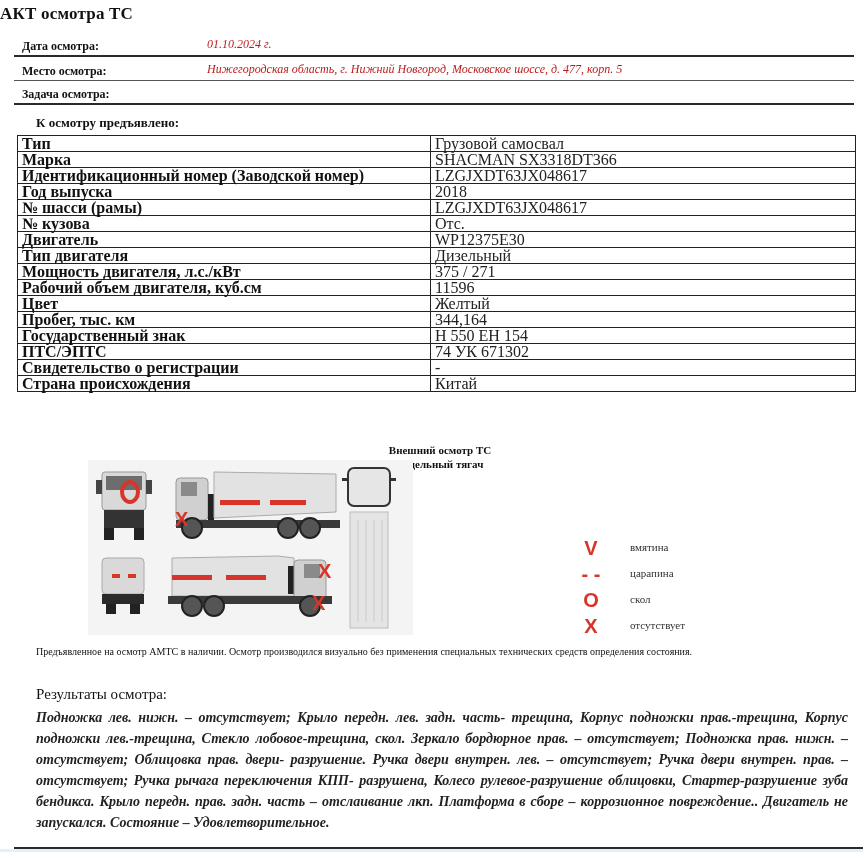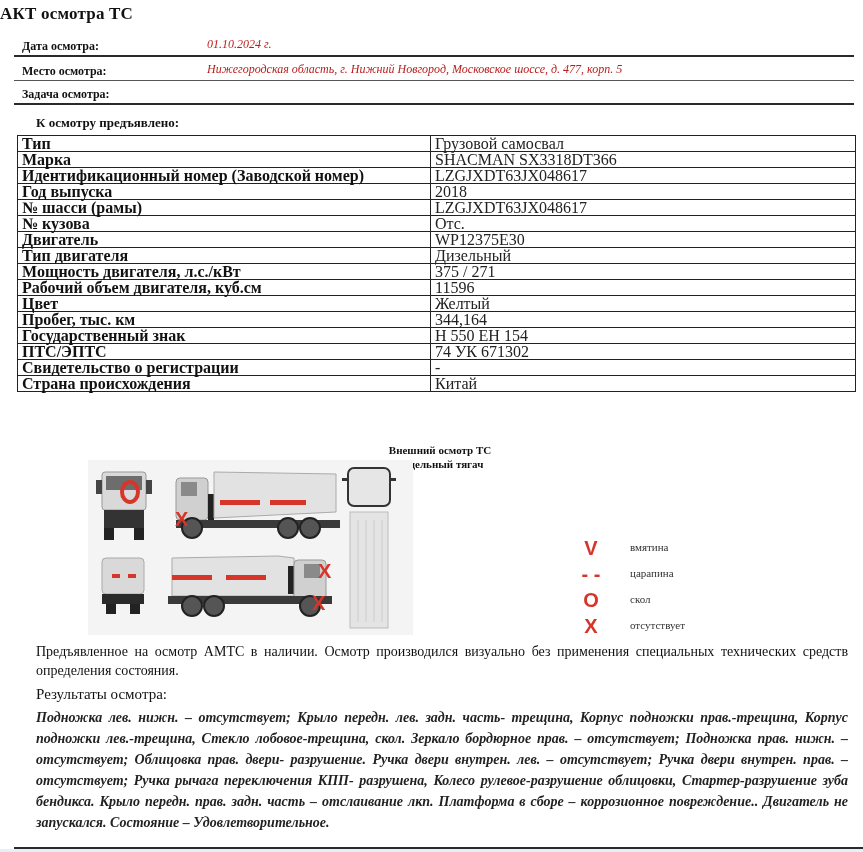--- a/index.html
+++ b/index.html
@@ -29,21 +29,21 @@
     .diagram { position: absolute; left: 88px; top: 460px; width: 325px; height: 175px;
                background: #f4f4f4; }
     .diagram svg { position: absolute; left: 0; top: 0; }
 
     .legend { position: absolute; left: 578px; top: 536px; }
     .legend-item { position: relative; height: 26px; }
     .legend-sym { position: absolute; left: 0; top: 0; width: 26px; text-align: center;
                   color: #d8352a; font-family: "Liberation Sans", sans-serif; font-weight: bold; font-size: 20px; line-height: 24px; }
     .legend-txt { position: absolute; left: 52px; top: 5px; font-size: 11px; color: #333; white-space: nowrap; }
 
-    .para { position: absolute; left: 36px; width: 812px; font-size: 14px; line-height: 19px; text-align: justify; }
+    .para { position: absolute; left: 36px; width: 812px; font-size: 10px; line-height: 19px; text-align: justify; }
     .p1 { top: 642px; text-align-last: left; }
     .results-title { position: absolute; left: 36px; top: 686px; font-size: 15px; }
     .results { top: 707px; font-style: italic; font-weight: bold; font-size: 14px; line-height: 21px; color: #222; }
 
     .bottom-rule { position: absolute; left: 14px; top: 847px; width: 849px; height: 2px; background: #2a2a2a; }
     .bottom-band { position: absolute; left: 0; top: 849px; width: 863px; height: 3px; background: #e6eef6; }
   </style>
 </head>
 <body>
 

